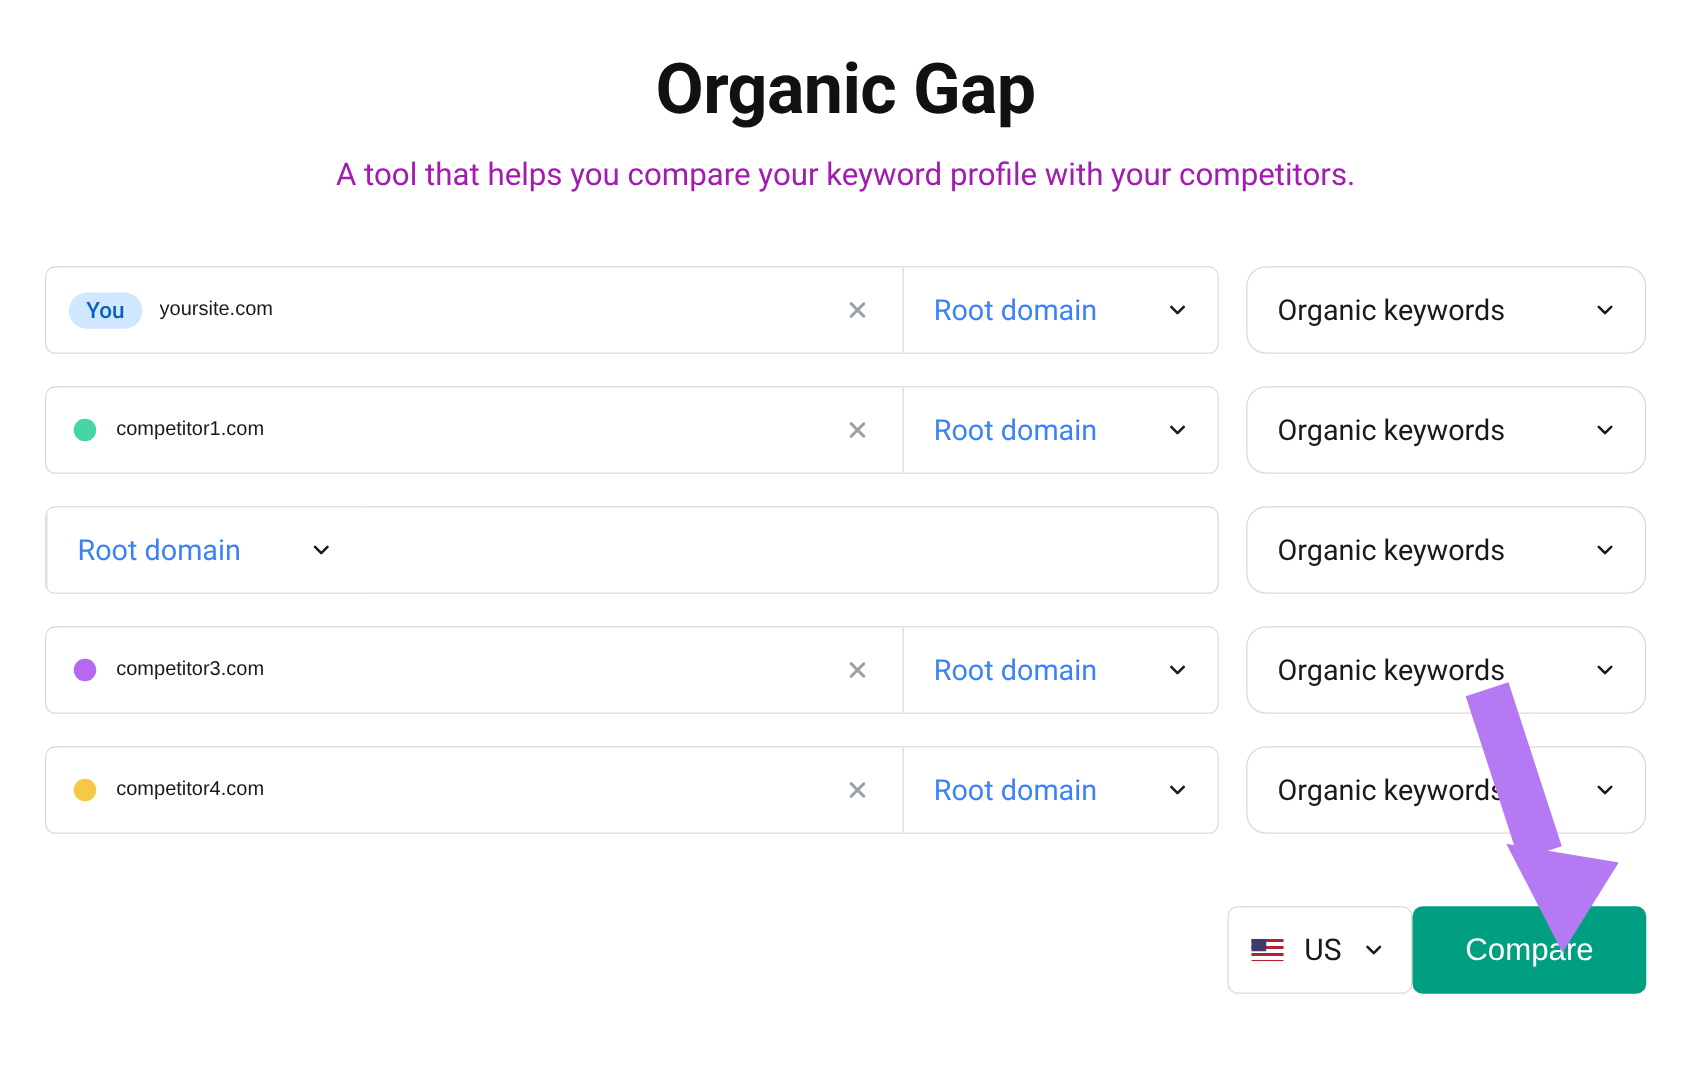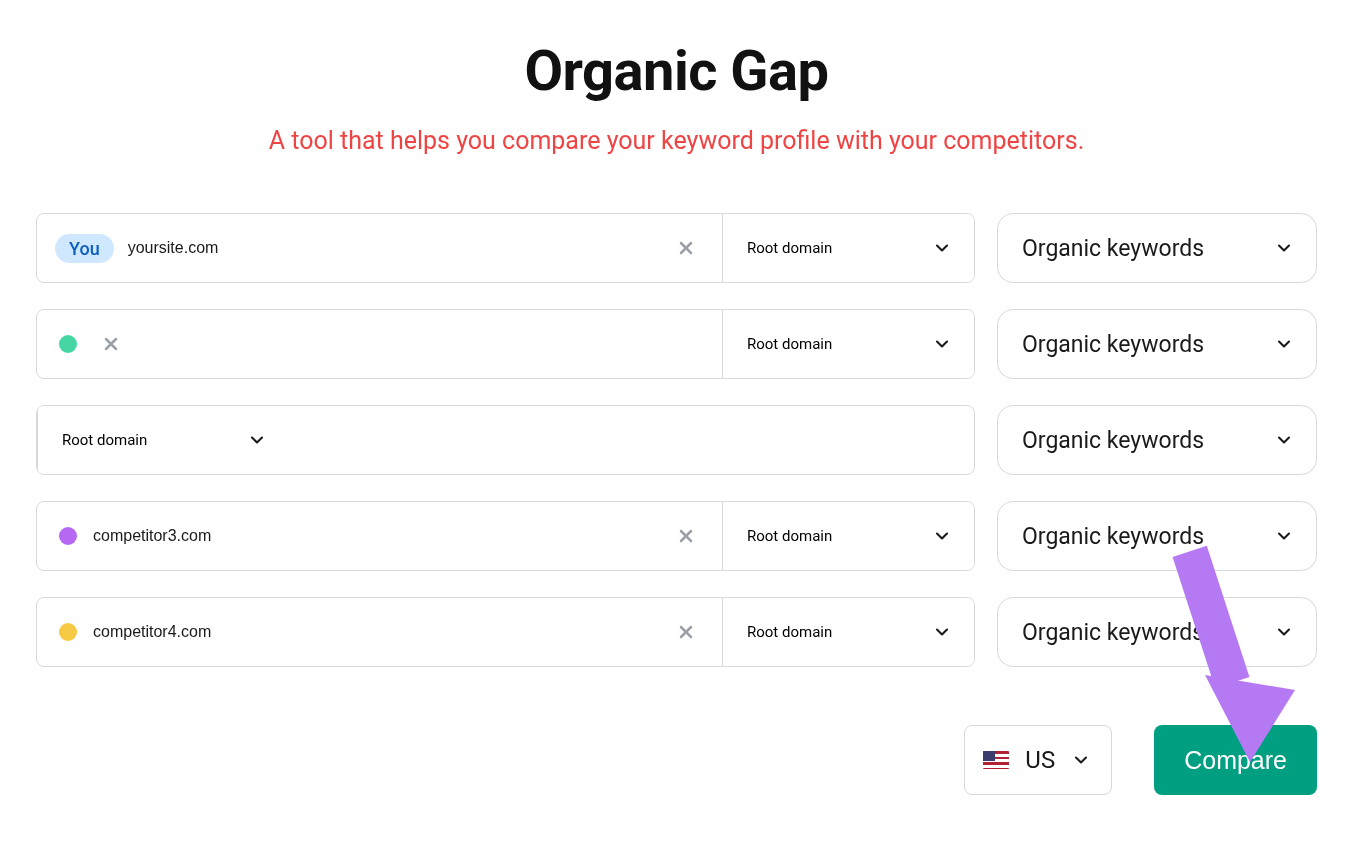--- a/index.html
+++ b/index.html
@@ -17,21 +17,21 @@
     font-size: 56px;
     font-weight: 700;
     color: #111;
     margin-top: 8px;
     margin-bottom: 22px;
     letter-spacing: -0.5px;
   }
   .subtitle {
     text-align: center;
     font-size: 25px;
-    color: #ef4444;
+    color: #a21caf;
     margin-bottom: 58px;
   }
   .rows { display: flex; flex-direction: column; gap: 26px; }
   .row {
     display: flex;
     gap: 22px;
     align-items: stretch;
   }
   .domain-group {
     flex: 1 1 auto;
@@ -84,41 +84,40 @@
   .scope-cell {
     width: 252px;
     border-left: 1px solid #d8d9dd;
     display: flex;
     align-items: center;
     justify-content: space-between;
     padding: 0 22px 0 24px;
     cursor: pointer;
     background: #fff;
   }
-  .scope-cell span { font-size: 15px; color: #000000; }
+  .scope-cell span { font-size: 23px; color: #3b82f6; }
   .kw-cell {
     width: 320px;
     border: 1px solid #d8d9dd;
     border-radius: 16px;
     display: flex;
     align-items: center;
     justify-content: space-between;
     padding: 0 22px 0 24px;
     height: 70px;
     cursor: pointer;
     background: #fff;
   }
   .kw-cell span { font-size: 23px; color: #1a1a1a; }
   .chev { width: 20px; height: 20px; flex: 0 0 auto; color:#1a1a1a; }
   .footer {
     margin-top: 58px;
     display: flex;
     justify-content: flex-end;
     align-items: flex-end;
-    gap: 22px;
     position: relative;
   }
   .country {
     height: 70px;
     border: 1px solid #d8d9dd;
     border-radius: 8px;
     display: flex;
     align-items: center;
     gap: 16px;
     padding: 0 20px 0 18px;
@@ -129,29 +128,28 @@
   .flag { width: 26px; height: 18px; position: relative; overflow: hidden; border-radius: 1px; }
   .flag .stripes {
     position: absolute; inset:0;
     background: repeating-linear-gradient(#b22234 0 2.77px, #fff 2.77px 5.54px);
   }
   .flag .canton {
     position: absolute; left:0; top:0; width: 12px; height: 10px; background:#3c3b6e;
   }
   .compare-btn {
     height: 70px;
-    padding: 0 30px;
+    padding: 0 42px;
     background: #009f81;
     color: #fff;
     font-size: 25px;
     font-weight: 500;
     border: none;
     border-radius: 8px;
     cursor: pointer;
-    margin-left: 20px;
   }
   
   .arrow-annot {
     position: absolute;
     pointer-events: none;
   }
 </style>
 </head>
 <body>
 
@@ -182,20 +180,21 @@
           <span>Organic keywords</span>
           <svg class="chev" viewBox="0 0 24 24">
             <path d="M6 9l6 6 6-6" fill="none" stroke="currentColor" stroke-width="2.5" stroke-linecap="round" stroke-linejoin="round"></path>
           </svg>
         </div>
       </div>
       <div class="row">
         <div class="domain-group">
           <div class="input-cell">
             <span class="dot" style="background: rgb(69, 214, 164);"></span>
+            <input class="domain-input" value="competitor1.com" style="">
             <button class="clear-btn">
               <svg viewBox="0 0 24 24">
                 <path d="M6 6l12 12M18 6L6 18" stroke="currentColor" stroke-width="3" stroke-linecap="round"></path>
               </svg>
             </button>
           </div>
           <div class="scope-cell">
             <span>Root domain</span>
             <svg class="chev" viewBox="0 0 24 24">
               <path d="M6 9l6 6 6-6" fill="none" stroke="currentColor" stroke-width="2.5" stroke-linecap="round" stroke-linejoin="round"></path>

